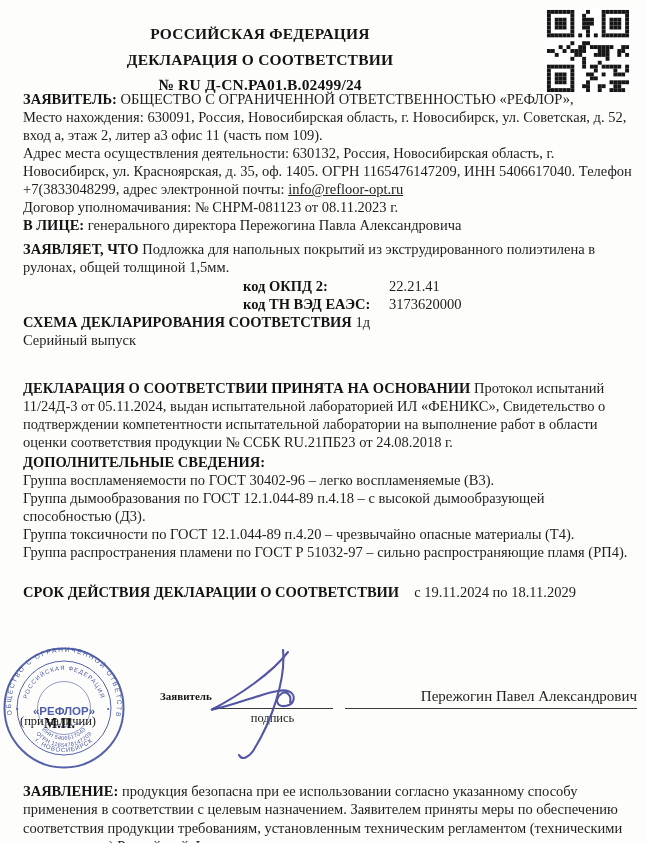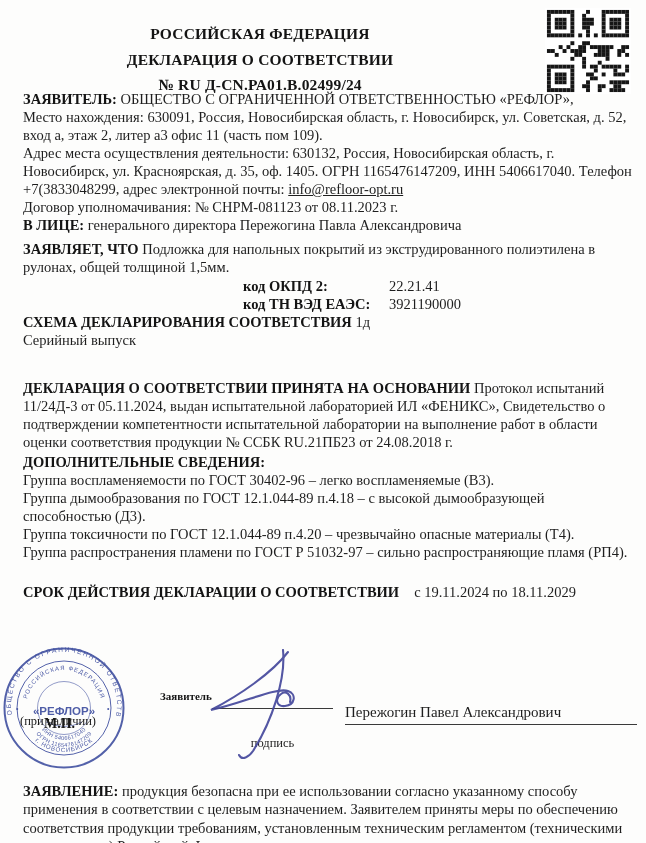--- a/index.html
+++ b/index.html
@@ -32,23 +32,23 @@
   .code-row{display:flex;padding-left:220px;line-height:17.5px;}
   .code-label{font-weight:bold;width:146px;flex:0 0 146px;color:#141414;}
   a.email{color:#1e1e1e;text-decoration:underline;}
   .validity-value{margin-left:15px;font-weight:normal;color:#1e1e1e;}
   
   .stamp{position:absolute;left:2px;top:645px;width:124px;height:126px;}
   .mp{position:absolute;left:44px;top:716px;font-weight:bold;font-size:14px;color:#1a1a1a;z-index:3;}
   .mp-note{position:absolute;left:20px;top:714px;font-size:12.5px;color:#1a1a1a;z-index:3;}
   .applicant-word{position:absolute;left:160px;top:690px;font-weight:bold;font-size:11px;color:#141414;}
   .sign-line{position:absolute;left:212px;top:688px;width:121px;height:20px;border-bottom:1.3px solid #3a3a3a;}
-  .sign-caption{position:absolute;left:225px;top:736px;width:95px;text-align:center;font-size:12.5px;}
+  .sign-caption{position:absolute;left:225px;top:711px;width:95px;text-align:center;font-size:12.5px;}
   .sig-svg{position:absolute;left:196px;top:649px;width:150px;height:118px;z-index:2;}
-  .name-line{position:absolute;left:345px;top:704px;width:292px;height:20px;border-bottom:1.3px solid #3a3a3a;text-align:left;font-size:15px;}
+  .name-line{position:absolute;left:345px;top:688px;width:292px;height:20px;border-bottom:1.3px solid #3a3a3a;text-align:right;font-size:15px;}
   .name-caption{position:absolute;left:345px;top:711px;width:292px;text-align:center;font-size:12.5px;}
   
   .statement{position:absolute;left:23px;top:767px;width:610px;font-size:14.5px;line-height:18.5px;}
   .stamp text{font-family:"Liberation Sans","DejaVu Sans",sans-serif;}
 </style>
 </head>
 <body>
 
 <div class="page">
 
@@ -266,21 +266,21 @@
 
     <p class="mt6"><b>ЗАЯВЛЯЕТ, ЧТО</b><span> Подложка для напольных покрытий из экструдированного полиэтилена в рулонах, общей толщиной 1,5мм.</span></p>
 
     <div class="mt2">
       <div class="code-row">
         <span class="code-label">код ОКПД 2:</span>
         <span class="code-value">22.21.41</span>
       </div>
       <div class="code-row">
         <span class="code-label">код ТН ВЭД ЕАЭС:</span>
-        <span class="code-value">3921190000</span>
+        <span class="code-value">3173620000</span>
       </div>
     </div>
 
     <p><b>СХЕМА ДЕКЛАРИРОВАНИЯ СООТВЕТСТВИЯ</b><span> 1д</span></p>
     <p>Серийный выпуск</p>
 
     <p class="mt30"><b>ДЕКЛАРАЦИЯ О СООТВЕТСТВИИ ПРИНЯТА НА ОСНОВАНИИ</b><span> Протокол испытаний 11/24Д-3 от 05.11.2024, выдан испытательной лабораторией ИЛ «ФЕНИКС», Свидетельство о подтверждении компетентности испытательной лаборатории на выполнение работ в области оценки соответствия продукции № ССБК RU.21ПБ23 от 24.08.2018 г.</span></p>
 
     <p class="mt2"><b>ДОПОЛНИТЕЛЬНЫЕ СВЕДЕНИЯ:</b></p>
     <p>Группа воспламеняемости по ГОСТ 30402-96 – легко воспламеняемые (В3).</p>

